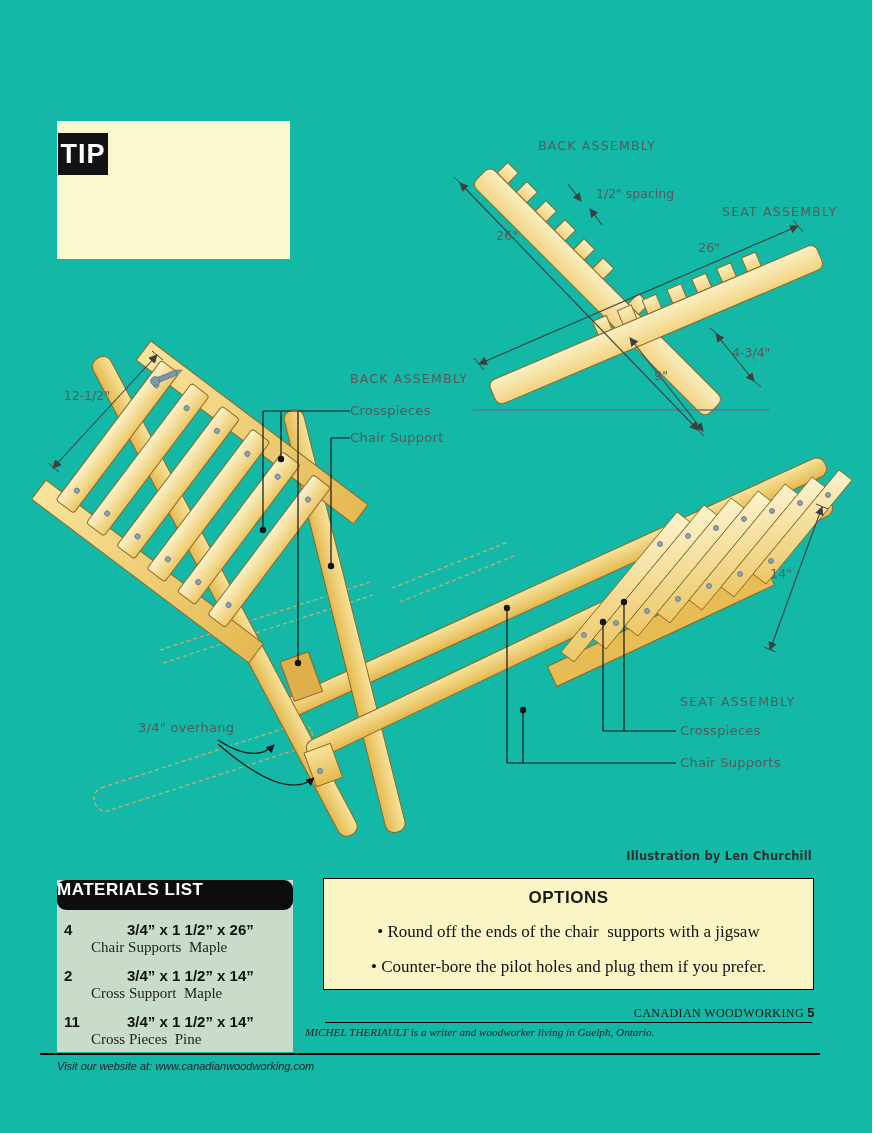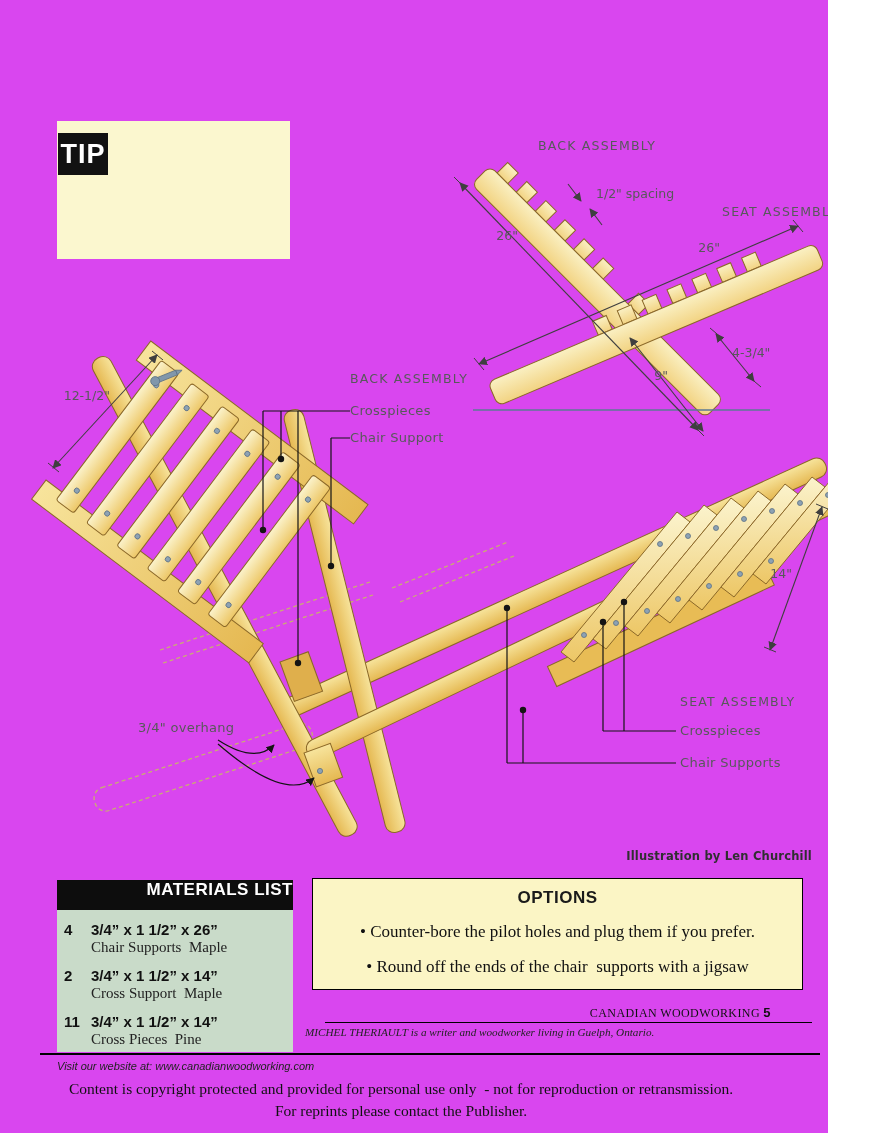--- a/index.html
+++ b/index.html
@@ -1,17 +1,17 @@
 <!DOCTYPE html>
 <html><head>
 <meta charset="utf-8">
 <style>
   html,body{margin:0;padding:0;background:#fff;}
-  .page{position:relative;width:828px;height:1133px;background:#d946ef;overflow:hidden;
-        font-family:"Liberation Sans",sans-serif;color:#1a1a1a;}
+  .page{position:relative;width:828px;height:1133px;background:#14b8a6;overflow:hidden;
+        font-family:"Liberation Sans",sans-serif;color:#1a1a1a;padding-left:44px;}
 
   
   .tip{position:absolute;left:57px;top:121px;width:233px;height:138px;background:#FBF7CF;}
   .tip-black{float:left;width:50px;height:42px;background:#121212;color:#fff;text-align:center;
              font:bold 27px/42px "Liberation Sans",sans-serif;letter-spacing:1px;margin:5px 9px 2px 0;}
   .tip-text{font:bold italic 13.5px/19px "Liberation Serif",serif;color:#25201c;
             text-align:justify;padding:7px 9px 0 1px;}
 
   
   .diag1{position:absolute;left:450px;top:128px;width:420px;height:332px;}
@@ -26,29 +26,29 @@
   .leader{stroke:#141414;stroke-width:1.2;fill:none;}
   .wood{stroke:#8B6828;stroke-width:1;}
   .ghost{stroke:#C9AD72;stroke-width:1.3;stroke-dasharray:4 3;fill:none;}
   .screw{fill:#8DA2B4;stroke:#5C7184;stroke-width:.8;}
 
   .credit{position:absolute;left:540px;top:831px;width:272px;text-align:right;
           font:bold 11.5px "DejaVu Sans",sans-serif;color:#2f2f30;letter-spacing:.2px;margin-top:18px;}
 
   
   .materials{position:absolute;left:57px;top:880px;width:236px;height:172px;background:#C9DBC9;}
-  .mat-head{background:#0d0d0d;color:#fff;height:30px;line-height:30px;text-align:right;
-            font:bold 17px "Liberation Sans",sans-serif;letter-spacing:.5px;}
+  .mat-head{background:#0d0d0d;color:#fff;height:30px;line-height:30px;text-align:left;
+            font:bold 17px "Liberation Sans",sans-serif;letter-spacing:.5px;border-radius:9px;}
   .mat-row{display:flex;margin:11px 4px 0 7px;}
   .mat-qty{width:27px;font:bold 15px/17px "Liberation Sans",sans-serif;color:#111;}
-  .mat-dims{font:bold 15px/17px "Liberation Sans",sans-serif;color:#111;}
+  .mat-dims{font:bold 15px/17px "Liberation Sans",sans-serif;color:#111;margin-left:36px;}
   .mat-desc{font:15px/18px "Liberation Serif",serif;color:#222;white-space:pre-wrap;}
 
   
-  .options{position:absolute;left:312px;top:878px;width:491px;height:112px;background:#FBF5C5;
+  .options{position:absolute;left:323px;top:878px;width:491px;height:112px;background:#FBF5C5;
            border:1px solid #000;box-sizing:border-box;text-align:center;}
   .opt-title{font:bold 17px "Liberation Sans",sans-serif;margin-top:9px;letter-spacing:.5px;}
   .opt-line{font:17px/22px "Liberation Serif",serif;margin-top:13px;white-space:pre-wrap;color:#111;}
 
   
   .rule1{position:absolute;left:325px;top:1022px;width:487px;height:1px;background:#000;}
   .author1{position:absolute;left:305px;top:1026px;width:527px;text-align:left;
            font:italic 11.2px/13px "Liberation Serif",serif;color:#222;}
   .author2{position:absolute;left:305px;top:1039px;width:527px;text-align:center;
            font:italic 11.2px/13px "Liberation Serif",serif;color:#222;}
@@ -299,27 +299,25 @@
       <div class="mat-qty">11</div>
       <div>
         <div class="mat-dims">3/4” x 1 1/2” x 14”</div>
         <div class="mat-desc">Cross Pieces  Pine</div>
       </div>
     </div>
   </div>
 
   <div class="options">
     <div class="opt-title">OPTIONS</div>
+    <div class="opt-line">• Round off the ends of the chair  supports with a jigsaw</div>
     <div class="opt-line">• Counter-bore the pilot holes and plug them if you prefer.</div>
-    <div class="opt-line">• Round off the ends of the chair  supports with a jigsaw</div>
   </div>
 
   <div class="rule1"></div>
   <div class="author1">MICHEL THERIAULT is a writer and woodworker living in Guelph, Ontario.</div>
   <div class="rule2"></div>
   <div class="website">Visit our website at: www.canadianwoodworking.com</div>
   <div class="mag">
     <span>CANADIAN WOODWORKING</span>
     <b>5</b>
   </div>
-  <div class="copy1">Content is copyright protected and provided for personal use only  - not for reproduction or retransmission.</div>
-  <div class="copy2">For reprints please contact the Publisher.</div>
 </div>
 
 </body></html>

